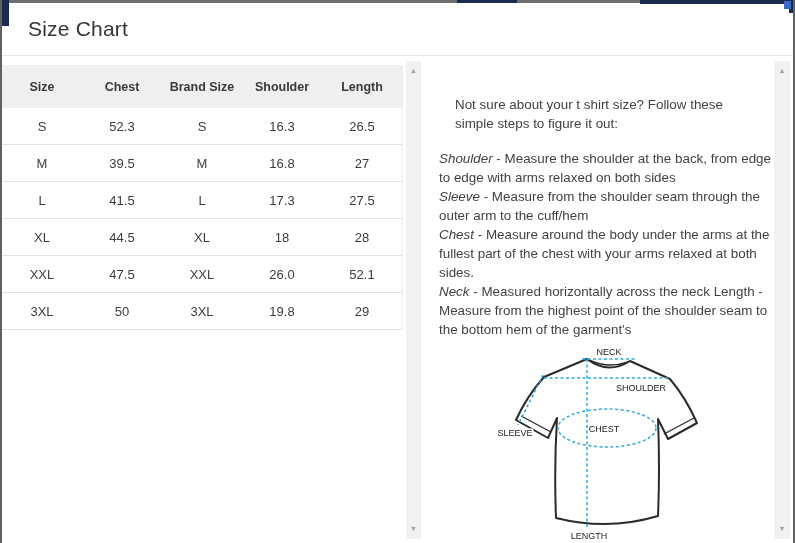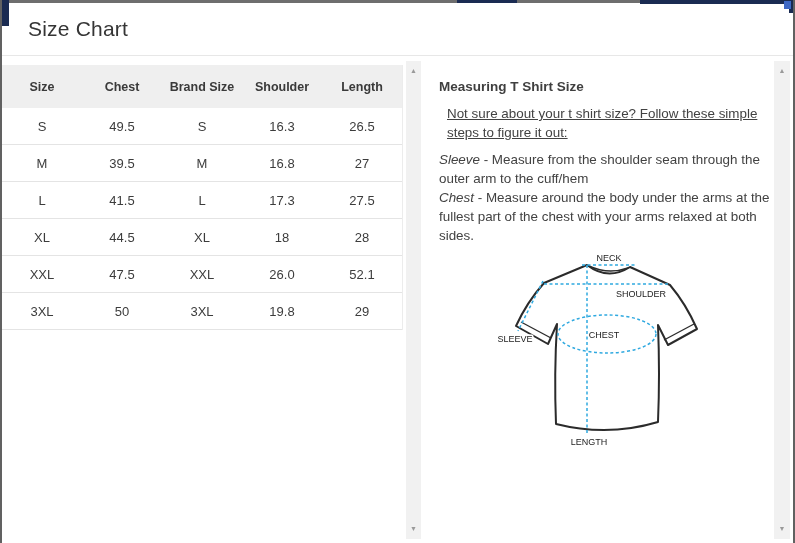--- a/index.html
+++ b/index.html
@@ -38,21 +38,21 @@
   .scrollbar-mid{left:404px;}
   .scrollbar-right{right:3px;width:16px;}
   .scroll-arrow{position:absolute;left:0;right:0;text-align:center;font-size:7px;color:#9a9a9a;line-height:10px;cursor:default;}
   .scroll-arrow.up{top:5px;}
   .scroll-arrow.down{bottom:5px;}
 
   
   .guide-panel{position:absolute;left:420px;right:26px;top:0;bottom:0;padding:22px 0 0 17px;box-sizing:border-box;}
   .guide-panel h2{margin:0 0 10px 0;font-size:13.5px;font-weight:600;color:#3f3f3f;}
   .guide-text{width:334px;font-size:13.4px;line-height:19px;color:#424242;}
-  .guide-text p{margin:8px;text-decoration:underline;}
+  .guide-text p{margin:16px;}
   .instr i{font-style:italic;}
   .diagram-wrap{margin:7px 0 0 51px;}
   .diagram-wrap svg text{
     font-family:"Liberation Sans",sans-serif;font-size:9px;fill:#1c1c1c;
     paint-order:stroke;stroke:#ffffff;stroke-width:3px;stroke-linejoin:round;
   }
 </style>
 </head>
 <body>
 
@@ -75,21 +75,21 @@
     <section class="table-panel">
       <div class="thead">
         <div>Size</div>
         <div>Chest</div>
         <div>Brand Size</div>
         <div>Shoulder</div>
         <div>Length</div>
       </div>
       <div class="trow">
         <div>S</div>
-        <div>49.5</div>
+        <div>52.3</div>
         <div>S</div>
         <div>16.3</div>
         <div>26.5</div>
       </div>
       <div class="trow">
         <div>M</div>
         <div>39.5</div>
         <div>M</div>
         <div>16.8</div>
         <div>27</div>
@@ -123,30 +123,37 @@
         <div>29</div>
       </div>
     </section>
 
     <div class="scrollbar scrollbar-mid">
       <span class="scroll-arrow up">▲</span>
       <span class="scroll-arrow down">▼</span>
     </div>
 
     <section class="guide-panel">
-      <h2>Measuring T Shirt Size</h2>
       <div class="guide-text">
         <p class="intro">Not sure about your t shirt size? Follow these simple steps to figure it out:</p>
+        <div class="instr">
+          <i>Shoulder</i>
+          <span>- Measure the shoulder at the back, from edge to edge with arms relaxed on both sides</span>
+        </div>
         <div class="instr">
           <i>Sleeve</i>
           <span>- Measure from the shoulder seam through the outer arm to the cuff/hem</span>
         </div>
         <div class="instr">
           <i>Chest</i>
           <span>- Measure around the body under the arms at the fullest part of the chest with your arms relaxed at both sides.</span>
+        </div>
+        <div class="instr">
+          <i>Neck</i>
+          <span>- Measured horizontally across the neck Length - Measure from the highest point of the shoulder seam to the bottom hem of the garment's</span>
         </div>
       </div>
 
       <div class="diagram-wrap">
         <svg width="260" height="202" viewBox="0 0 260 202">
 
           <path d="M97,13 L54,31 Q37,50 26,74 L58,92 L67,72 Q64,122 66,172 Q118,185 168,170 Q170,122 168,73 L178,93 L207,77 Q196,52 180,33 L140,15 Q118,29 97,13 Z" fill="#ffffff" stroke="#2b2b2b" stroke-width="2" stroke-linejoin="round"></path>
 
           <path d="M99,14 Q118,23 138,16" fill="none" stroke="#2b2b2b" stroke-width="1.4"></path>
 

